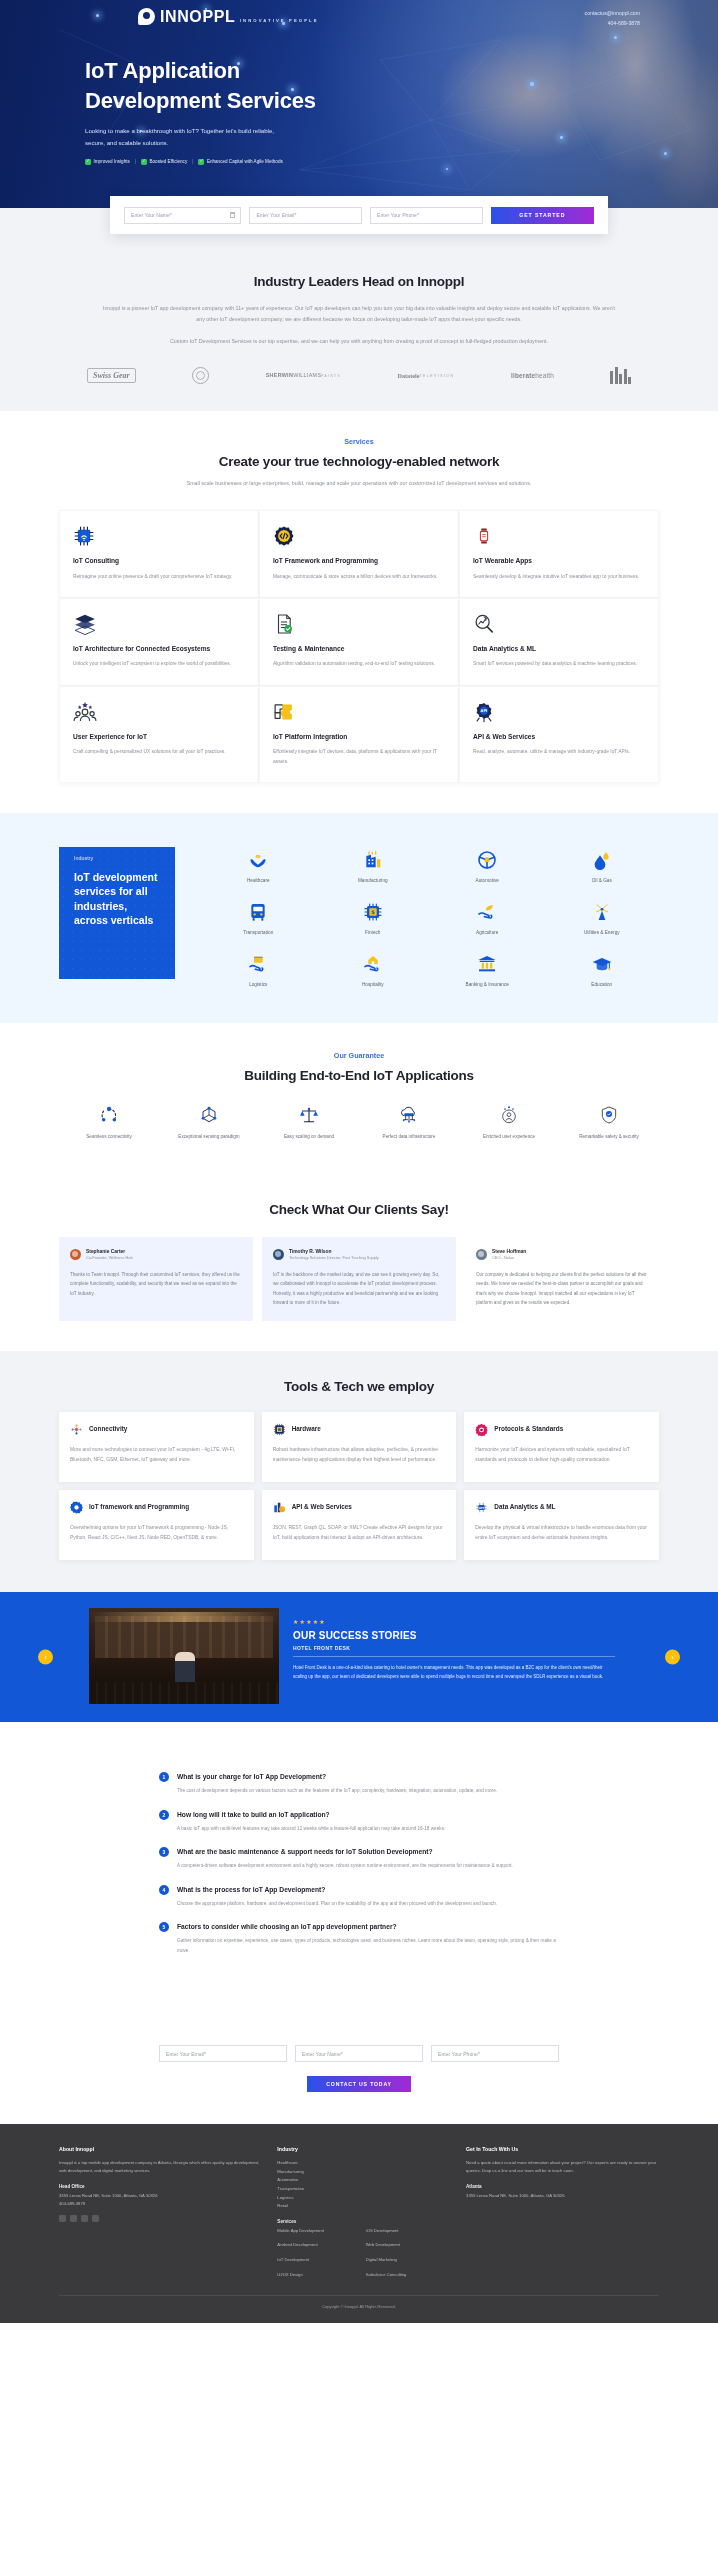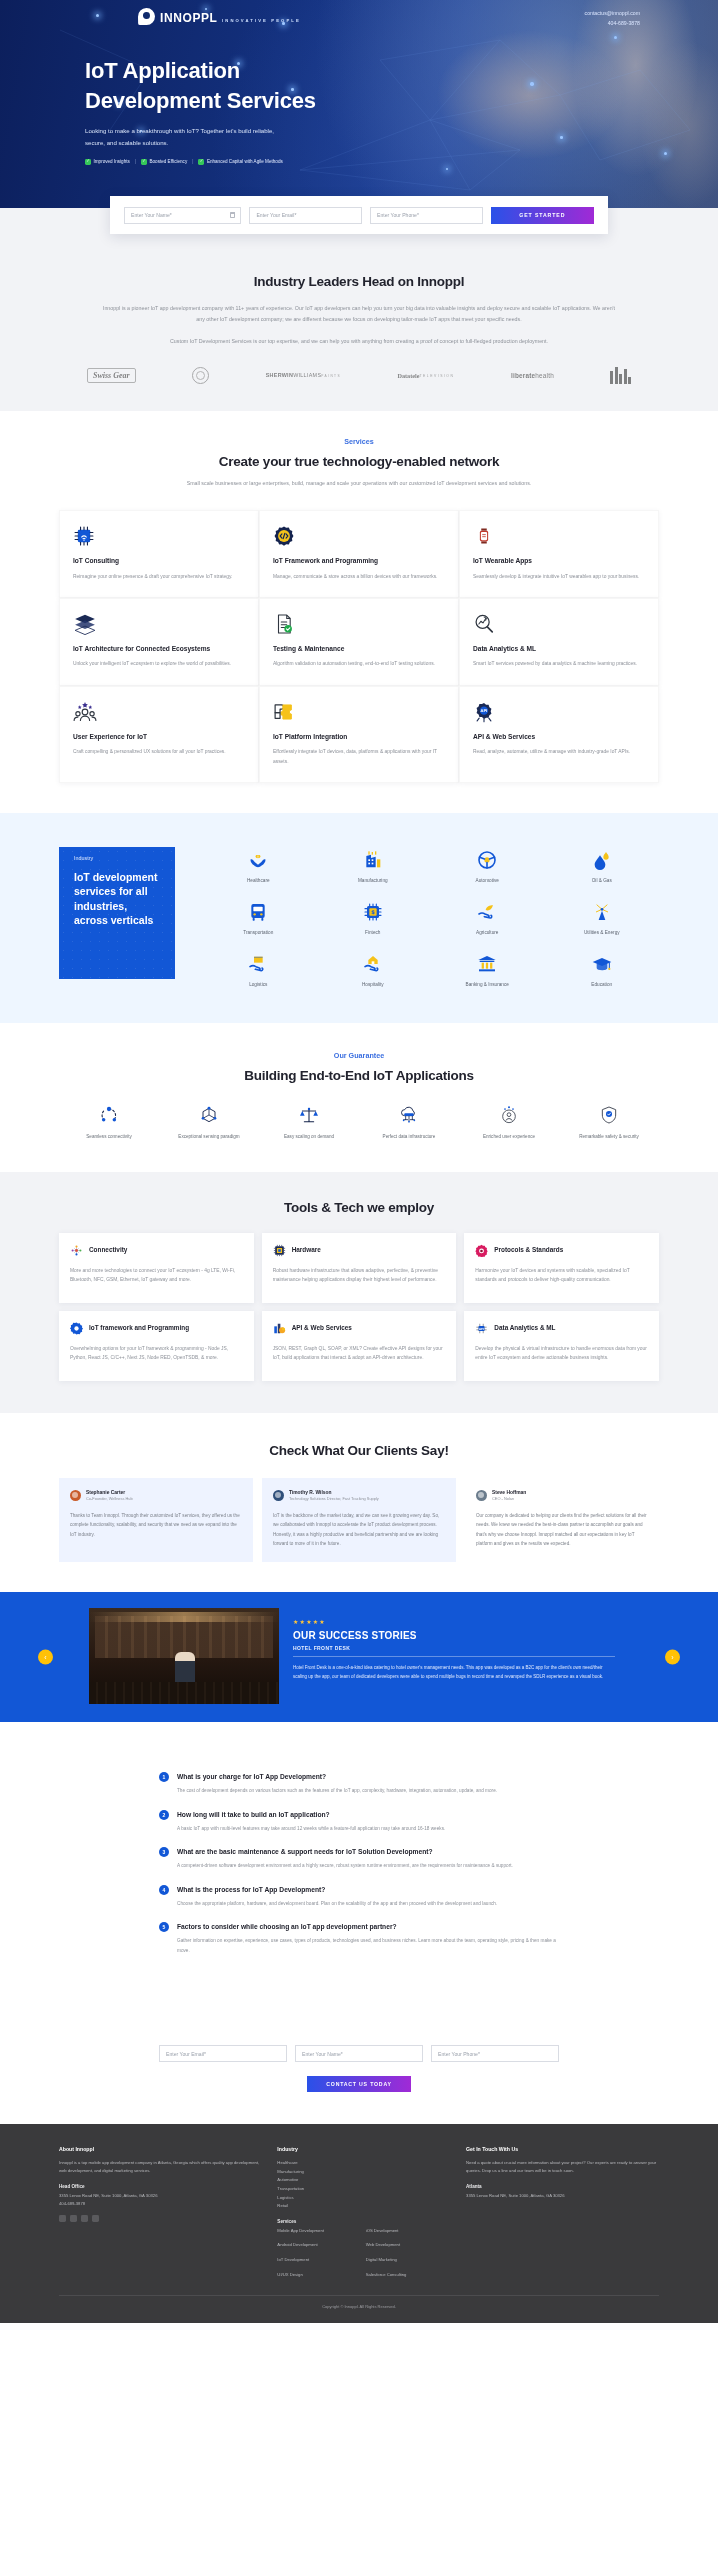--- a/index.html
+++ b/index.html
@@ -39,21 +39,21 @@
   .logo-wrap { position: absolute; left: 138px; top: 8px; display: flex; align-items: center; gap: 5px; }
   .logo-mark {
     width: 17px; height: 17px; border-radius: 50% 50% 50% 2px;
     background: #fff; position: relative; transform: rotate(-1deg);
   }
   .logo-mark::after {
     content: ""; position: absolute; left: 5px; top: 4px; width: 7px; height: 7px;
     border-radius: 50%; background: #0f2a6b;
   }
   .logo-text { line-height: 1; }
-  .logo-name { font-size: 12px; font-weight: 800; color: #fff; letter-spacing: .6px; }
+  .logo-name { font-size: 16px; font-weight: 800; color: #fff; letter-spacing: .6px; }
   .logo-tag { font-size: 4.2px; font-weight: 600; color: #cfe0ff; letter-spacing: 2.1px; margin-top: 2px; }
 
   .hero-contact { position: absolute; right: 78px; top: 9px; text-align: right; color: #dbe6ff; font-size: 5.2px; line-height: 1.9; }
 
   .hero-body { position: absolute; left: 85px; top: 56px; width: 330px; }
   .hero-h1 { font-size: 22px; font-weight: 800; color: #fff; line-height: 1.36; letter-spacing: -.2px; }
   .hero-sub { margin-top: 9px; font-size: 6.1px; color: #d8e3f8; line-height: 1.95; width: 210px; }
   .hero-badges { margin-top: 10px; display: flex; align-items: center; gap: 5px; font-size: 4.6px; color: #e4ecff; }
   .hb { display: flex; align-items: center; gap: 2.5px; }
   .hb-check {
@@ -783,20 +783,60 @@
             <circle cx="15" cy="13.5" r="4.6" fill="#1257d6"></circle>
             <path d="M13 13.6l1.5 1.6 2.7-3" fill="none" stroke="#fff" stroke-width="1.4" stroke-linecap="round" stroke-linejoin="round"></path>
           </svg>
         </div>
         <div class="gua-lbl">Remarkable safety &amp; security</div>
       </div>
 
     </div>
   </section>
 
+  <section class="sec bg-white testi">
+    <h2 class="h2">Check What Our Clients Say!</h2>
+    <div class="testi-grid">
+
+      <div class="testi-card">
+        <div class="testi-head">
+          <span class="testi-av"></span>
+          <span>
+            <span class="testi-name" style="display:block">Stephanie Carter</span>
+            <span class="testi-role" style="display:block">Co-Founder, Wellness Hub</span>
+          </span>
+        </div>
+        <div class="testi-text">Thanks to Team Innoppl. Through their customized IoT services, they offered us the complete functionality, scalability, and security that we need as we expand into the IoT industry.</div>
+      </div>
+
+      <div class="testi-card">
+        <div class="testi-head">
+          <span class="testi-av b"></span>
+          <span>
+            <span class="testi-name" style="display:block">Timothy R. Wilson</span>
+            <span class="testi-role" style="display:block">Technology Solutions Director, Fast Tracking Supply</span>
+          </span>
+        </div>
+        <div class="testi-text">IoT is the backbone of the market today, and we can see it growing every day. So, we collaborated with Innoppl to accelerate the IoT product development process. Honestly, it was a highly productive and beneficial partnership and we are looking forward to more of it in the future.</div>
+      </div>
+
+      <div class="testi-card plain">
+        <div class="testi-head">
+          <span class="testi-av c"></span>
+          <span>
+            <span class="testi-name" style="display:block">Steve Hoffman</span>
+            <span class="testi-role" style="display:block">CEO - Nolan</span>
+          </span>
+        </div>
+        <div class="testi-text">Our company is dedicated to helping our clients find the perfect solutions for all their needs. We knew we needed the best-in-class partner to accomplish our goals and that's why we choose Innoppl. Innoppl matched all our expectations in key IoT platform and gives us the results we expected.</div>
+      </div>
+
+    </div>
+  </section>
+
   <section class="sec bg-light tools">
     <h2 class="h2">Tools &amp; Tech we employ</h2>
     <div class="tool-grid">
 
       <div class="tool-card">
         <div class="tool-head">
           <div class="tool-ico">
             <svg width="13" height="13" viewBox="0 0 30 30">
               <g stroke="#9aa6c4" stroke-width="1.4">
                   <path d="M15 8v14M8 15h14M10 10l10 10M20 10L10 20"></path>
@@ -879,60 +919,20 @@
               <rect x="8" y="9" width="14" height="12" rx="2" fill="#1257d6"></rect>
               <text x="15" y="17.5" font-family="DejaVu Sans" font-size="6" font-weight="bold" fill="#fff" text-anchor="middle">API</text>
               <g stroke="#3b4250" stroke-width="1.2" stroke-linecap="round">
                   <path d="M11 9V5M19 9V5M11 21v4M19 21v4M8 12H4M8 18H4M26 12h-4M26 18h-4"></path>
                 </g>
             </svg>
           </div>
           <div class="tool-title">Data Analytics &amp; ML</div>
         </div>
         <div class="tool-desc">Develop the physical &amp; virtual infrastructure to handle enormous data from your entire IoT ecosystem and derive actionable business insights.</div>
-      </div>
-
-    </div>
-  </section>
-
-  <section class="sec bg-white testi">
-    <h2 class="h2">Check What Our Clients Say!</h2>
-    <div class="testi-grid">
-
-      <div class="testi-card">
-        <div class="testi-head">
-          <span class="testi-av"></span>
-          <span>
-            <span class="testi-name" style="display:block">Stephanie Carter</span>
-            <span class="testi-role" style="display:block">Co-Founder, Wellness Hub</span>
-          </span>
-        </div>
-        <div class="testi-text">Thanks to Team Innoppl. Through their customized IoT services, they offered us the complete functionality, scalability, and security that we need as we expand into the IoT industry.</div>
-      </div>
-
-      <div class="testi-card">
-        <div class="testi-head">
-          <span class="testi-av b"></span>
-          <span>
-            <span class="testi-name" style="display:block">Timothy R. Wilson</span>
-            <span class="testi-role" style="display:block">Technology Solutions Director, Fast Tracking Supply</span>
-          </span>
-        </div>
-        <div class="testi-text">IoT is the backbone of the market today, and we can see it growing every day. So, we collaborated with Innoppl to accelerate the IoT product development process. Honestly, it was a highly productive and beneficial partnership and we are looking forward to more of it in the future.</div>
-      </div>
-
-      <div class="testi-card plain">
-        <div class="testi-head">
-          <span class="testi-av c"></span>
-          <span>
-            <span class="testi-name" style="display:block">Steve Hoffman</span>
-            <span class="testi-role" style="display:block">CEO - Nolan</span>
-          </span>
-        </div>
-        <div class="testi-text">Our company is dedicated to helping our clients find the perfect solutions for all their needs. We knew we needed the best-in-class partner to accomplish our goals and that's why we choose Innoppl. Innoppl matched all our expectations in key IoT platform and gives us the results we expected.</div>
       </div>
 
     </div>
   </section>
 
   <section class="stories">
     <div class="st-arrow left">‹</div>
     <div class="st-arrow right">›</div>
     <div class="st-inner">
       <div class="st-img">

